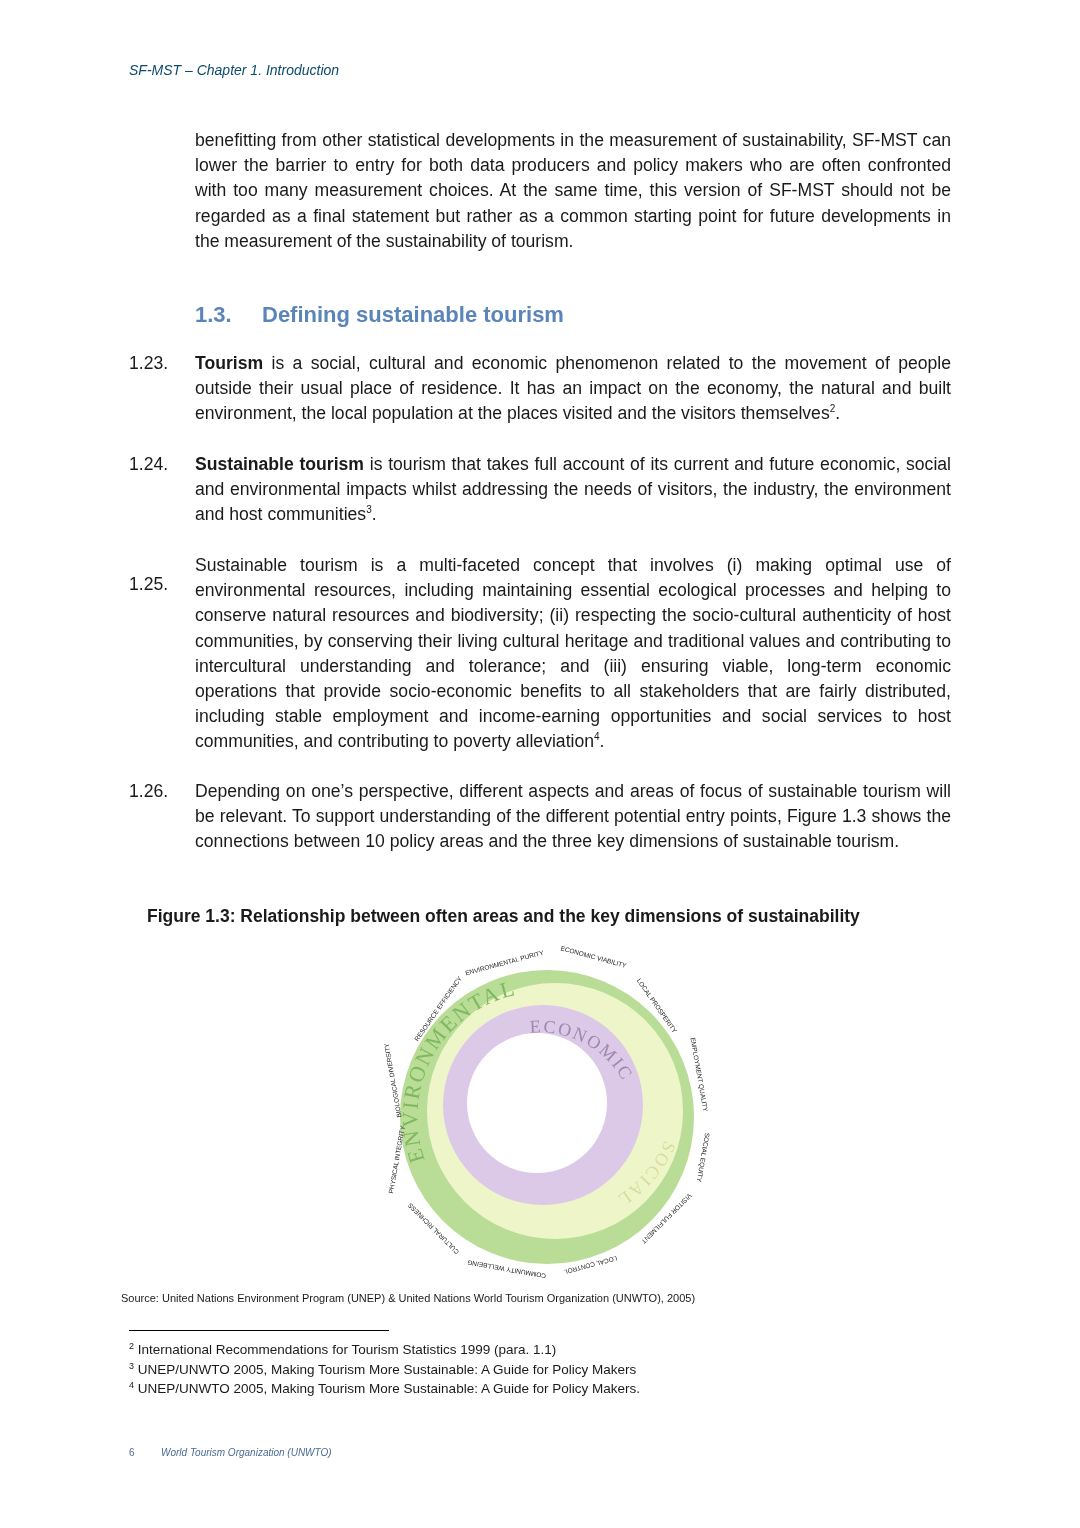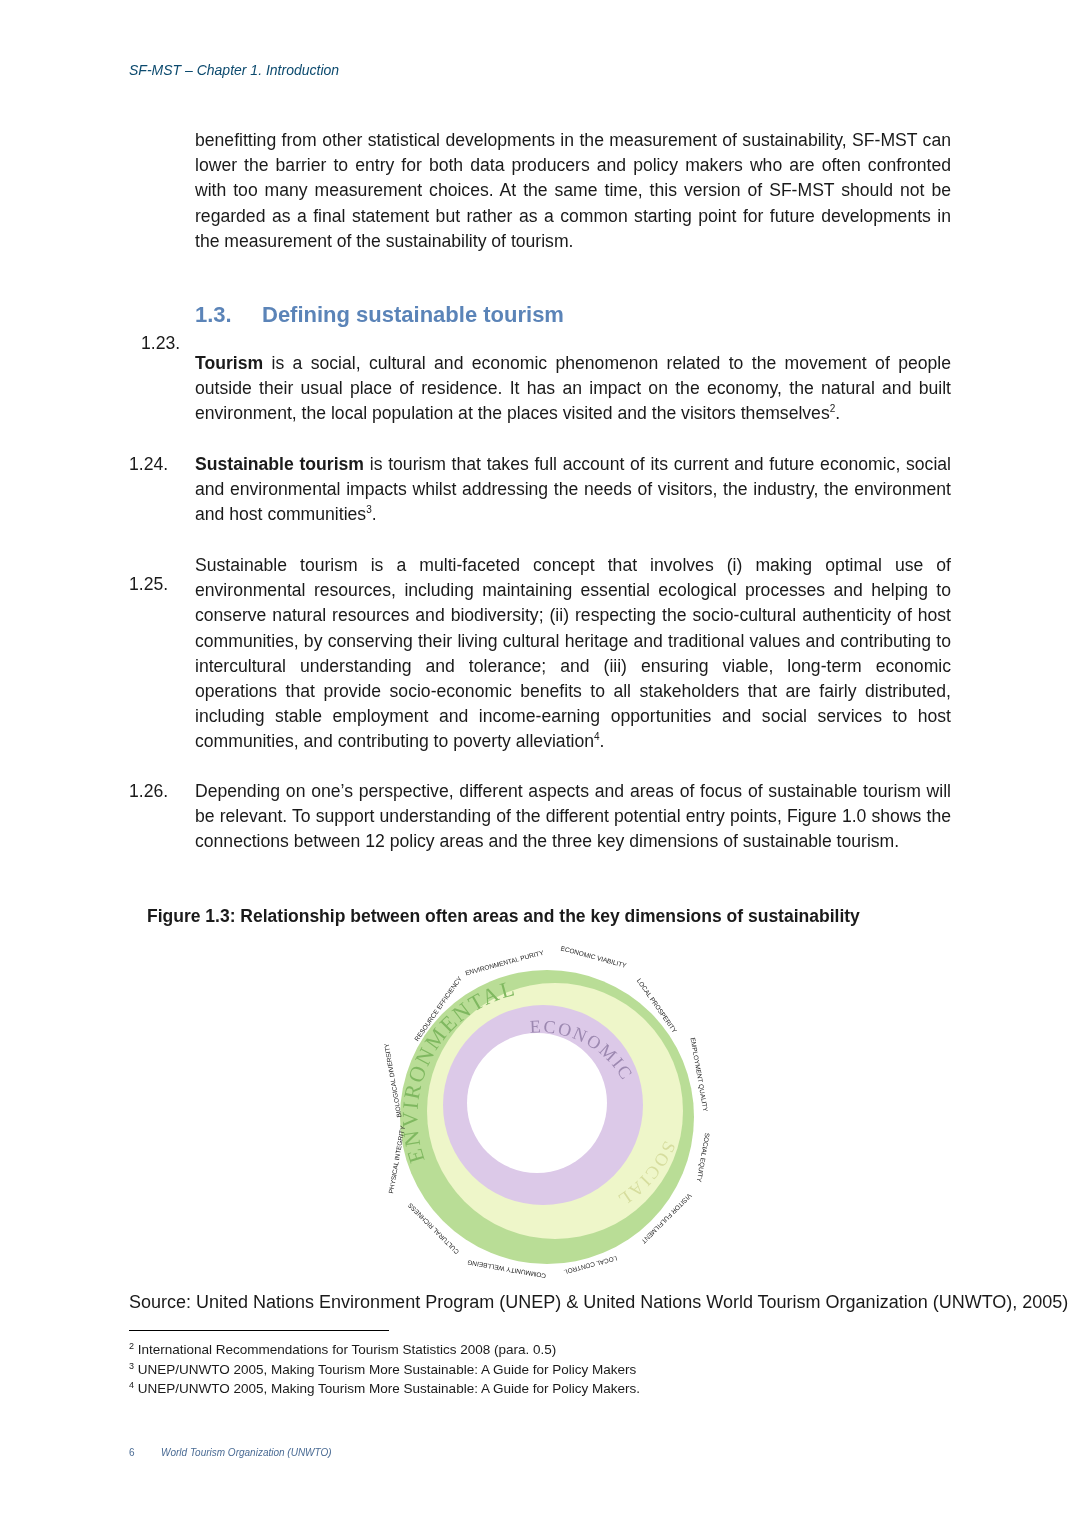--- a/index.html
+++ b/index.html
@@ -4,51 +4,51 @@
 <style>
   html, body { margin:0; padding:0; background:#ffffff; }
   body { width:1080px; height:1528px; position:relative; font-family:"Liberation Sans", sans-serif; color:#1a1a1a; overflow:hidden; }
   .header { position:absolute; left:129px; top:62px; font-size:14px; font-style:italic; color:#0c4a6e; }
   .para { position:absolute; left:195px; width:756px; font-size:17.6px; line-height:25.2px; text-align:justify; }
   .num { position:absolute; left:129px; font-size:17.6px; line-height:25.2px; }
   .section { position:absolute; left:195px; top:302px; font-size:22px; font-weight:bold; color:#5b84b8; }
   .section .sn { display:inline-block; width:67px; }
   .figtitle { position:absolute; left:147px; top:906px; font-size:17.5px; font-weight:bold; }
   .figure { position:absolute; left:365px; top:945px; width:360px; height:345px; }
-  .source { position:absolute; left:129px; top:1292px; font-size:18px; }
+  .source { position:absolute; left:121px; top:1292px; font-size:11px; }
   .rule { position:absolute; left:129px; top:1330px; width:260px; border-top:1px solid #000; }
   .fn { position:absolute; left:129px; font-size:13.5px; }
   .fn sup { font-size:9px; }
   .footer { position:absolute; left:129px; top:1447px; font-size:10px; color:#4a6b94; }
   .footer .pg { display:inline-block; width:32px; font-style:normal; }
   .footer .org { font-style:italic; }
   sup { font-size:10px; line-height:0; }
 </style>
 </head>
 <body>
 
 <div class="header">SF-MST – Chapter 1. Introduction</div>
 
 <div class="para" style="top:128px;">benefitting from other statistical developments in the measurement of sustainability, SF-MST can lower the barrier to entry for both data producers and policy makers who are often confronted with too many measurement choices. At the same time, this version of SF-MST should not be regarded as a final statement but rather as a common starting point for future developments in the measurement of the sustainability of tourism.</div>
 
 <div class="section">
   <span class="sn">1.3.</span><span>Defining sustainable tourism</span>
 </div>
 
-<div class="num" style="top:331px;margin-left:12px;">1.23.</div>
+<div class="num" style="top:351px;">1.23.</div>
 <div class="para" style="top:351px;"><b>Tourism</b><span> is a social, cultural and economic phenomenon related to the movement of people outside their usual place of residence. It has an impact on the economy, the natural and built environment, the local population at the places visited and the visitors themselves</span><sup>2</sup><span>.</span></div>
 
 <div class="num" style="top:452px;">1.24.</div>
 <div class="para" style="top:452px;"><b>Sustainable tourism</b><span> is tourism that takes full account of its current and future economic, social and environmental impacts whilst addressing the needs of visitors, the industry, the environment and host communities</span><sup>3</sup><span>.</span></div>
 
 <div class="num" style="top:572px;">1.25.</div>
 <div class="para" style="top:553px;"><span>Sustainable tourism is a multi-faceted concept that involves (i) making optimal use of environmental resources, including maintaining essential ecological processes and helping to conserve natural resources and biodiversity; (ii) respecting the socio-cultural authenticity of host communities, by conserving their living cultural heritage and traditional values and contributing to intercultural understanding and tolerance; and (iii) ensuring viable, long-term economic operations that provide socio-economic benefits to all stakeholders that are fairly distributed, including stable employment and income-earning opportunities and social services to host communities, and contributing to poverty alleviation</span><sup>4</sup><span>.</span></div>
 
 <div class="num" style="top:779px;">1.26.</div>
-<div class="para" style="top:779px;"><span>Depending on one’s perspective, different aspects and areas of focus of sustainable tourism will be relevant. To support understanding of the different potential entry points, Figure 1.0 shows the connections between 12 policy areas and the three key dimensions of sustainable tourism.</span></div>
+<div class="para" style="top:779px;"><span>Depending on one’s perspective, different aspects and areas of focus of sustainable tourism will be relevant. To support understanding of the different potential entry points, Figure 1.3 shows the connections between 10 policy areas and the three key dimensions of sustainable tourism.</span></div>
 
 <div class="figtitle">Figure 1.3: Relationship between often areas and the key dimensions of sustainability</div>
 
 <div class="figure">
   <svg width="360" height="345" viewBox="0 0 360 345">
     <defs>
       <path id="envArc" d="M 60 215 A 125 125 0 0 1 150 50" fill="none"></path>
       <path id="ecoArc" d="M 165 88 A 95 95 0 0 1 268 162" fill="none"></path>
       <path id="socArc" d="M 300 195 A 120 120 0 0 1 220 265" fill="none"></path>
       <path id="outerTop" d="M 40 170 A 143 143 0 0 1 320 170" fill="none"></path>
@@ -87,19 +87,19 @@
       <text x="75" y="65" transform="rotate(-55 75 65)">RESOURCE EFFICIENCY</text>
       <text x="140" y="20" transform="rotate(-15 140 20)">ENVIRONMENTAL PURITY</text>
     </g>
   </svg>
 </div>
 
 <div class="source">Source: United Nations Environment Program (UNEP) &amp; United Nations World Tourism Organization (UNWTO), 2005)</div>
 
 <div class="rule"></div>
 
-<div class="fn" style="top:1342px;"><sup>2</sup><span> International Recommendations for Tourism Statistics 2008 (para. 0.5)</span></div>
+<div class="fn" style="top:1342px;"><sup>2</sup><span> International Recommendations for Tourism Statistics 1999 (para. 1.1)</span></div>
 <div class="fn" style="top:1362px;"><sup>3</sup><span> UNEP/UNWTO 2005, Making Tourism More Sustainable: A Guide for Policy Makers</span></div>
 <div class="fn" style="top:1381px;"><sup>4</sup><span> UNEP/UNWTO 2005, Making Tourism More Sustainable: A Guide for Policy Makers.</span></div>
 
 <div class="footer">
   <span class="pg">6</span><span class="org">World Tourism Organization (UNWTO)</span>
 </div>
 
 </body></html>

